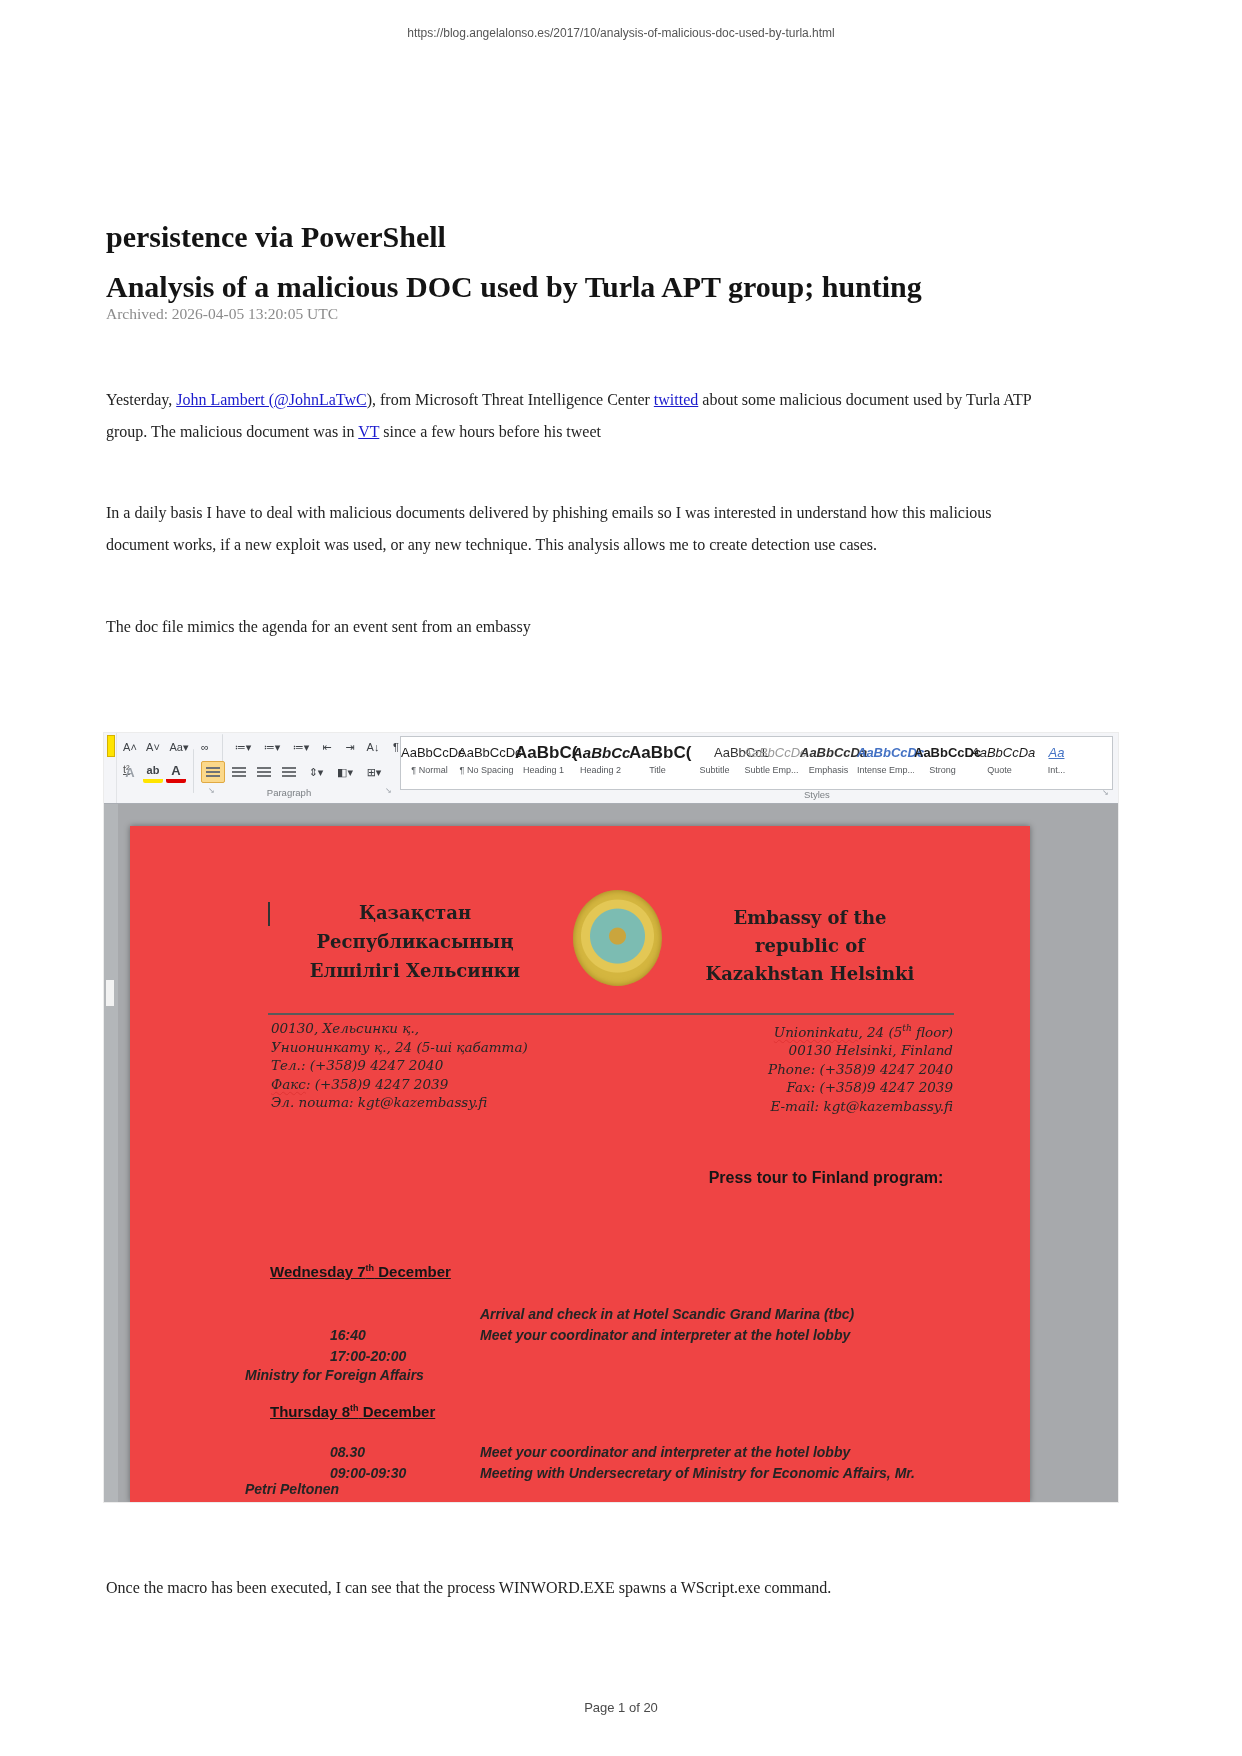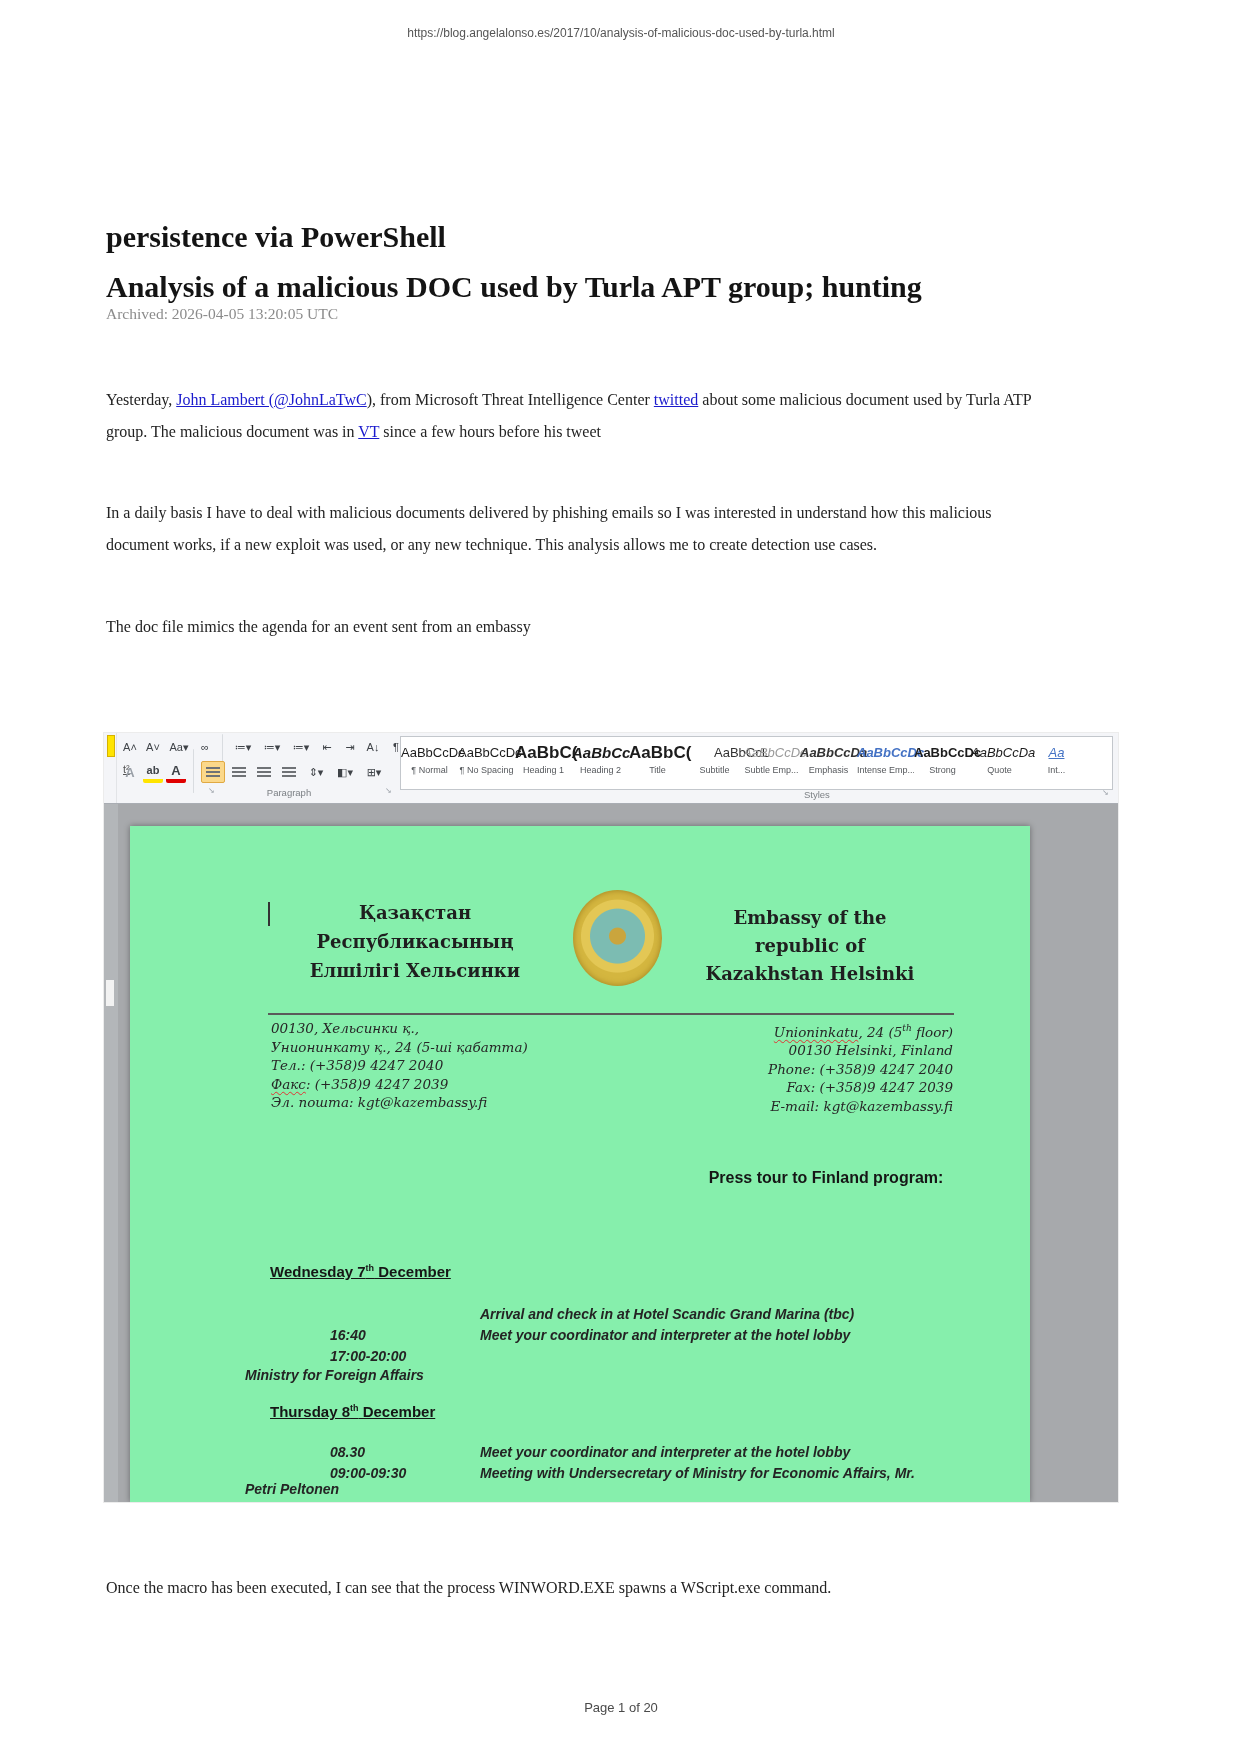--- a/index.html
+++ b/index.html
@@ -60,21 +60,21 @@
   .st-subtle{color:#9a9a9a;font-style:italic;}
   .st-emphasis{font-style:italic;font-weight:bold;color:#333;}
   .st-intense{color:#4472c4;font-style:italic;font-weight:bold;}
   .st-strong{font-weight:bold;}
   .st-quote{font-style:italic;}
   .st-int2{color:#4472c4;font-style:italic;text-decoration:underline;}
 
   .canvas{position:absolute;top:71px;left:0;right:0;bottom:0;background:#a7a9ac;}
   .gutter{position:absolute;left:0;top:0;width:14px;bottom:0;background:#b3b6b9;}
   .notch{position:absolute;left:2px;top:176px;width:8px;height:26px;background:#f2f2f2;}
-  .page{position:absolute;left:26px;top:22px;width:900px;bottom:0;background:#86efac;
+  .page{position:absolute;left:26px;top:22px;width:900px;bottom:0;background:#ef4444;
     box-shadow:0 0 6px rgba(0,0,0,.38);overflow:hidden;
     font-family:"DejaVu Serif","Liberation Serif",serif;color:#1f1f1f;}
 
   .cursor-bar{position:absolute;left:138px;top:76px;width:2px;height:24px;background:#333;}
   .kk-block{position:absolute;left:142px;top:72px;width:286px;text-align:center;
     font-weight:bold;font-size:18px;line-height:29px;}
   .en-block{position:absolute;left:560px;top:78px;width:240px;text-align:center;
     font-weight:bold;font-size:18px;line-height:28px;}
   .emblem{position:absolute;left:443px;top:64px;width:89px;height:96px;border-radius:50%;
     background:radial-gradient(circle at 50% 48%, #caa53d 0 8px, #7cbcb2 9px 27px, #e3c755 28px 36px, #d4b63f 37px 100%);

